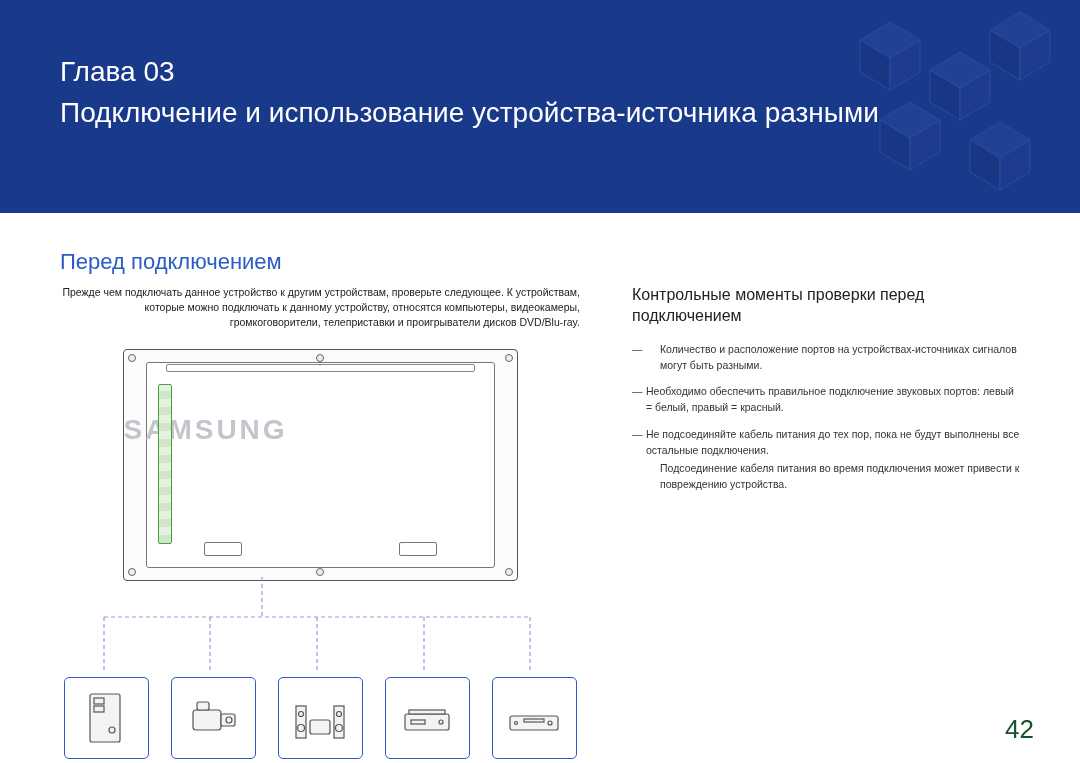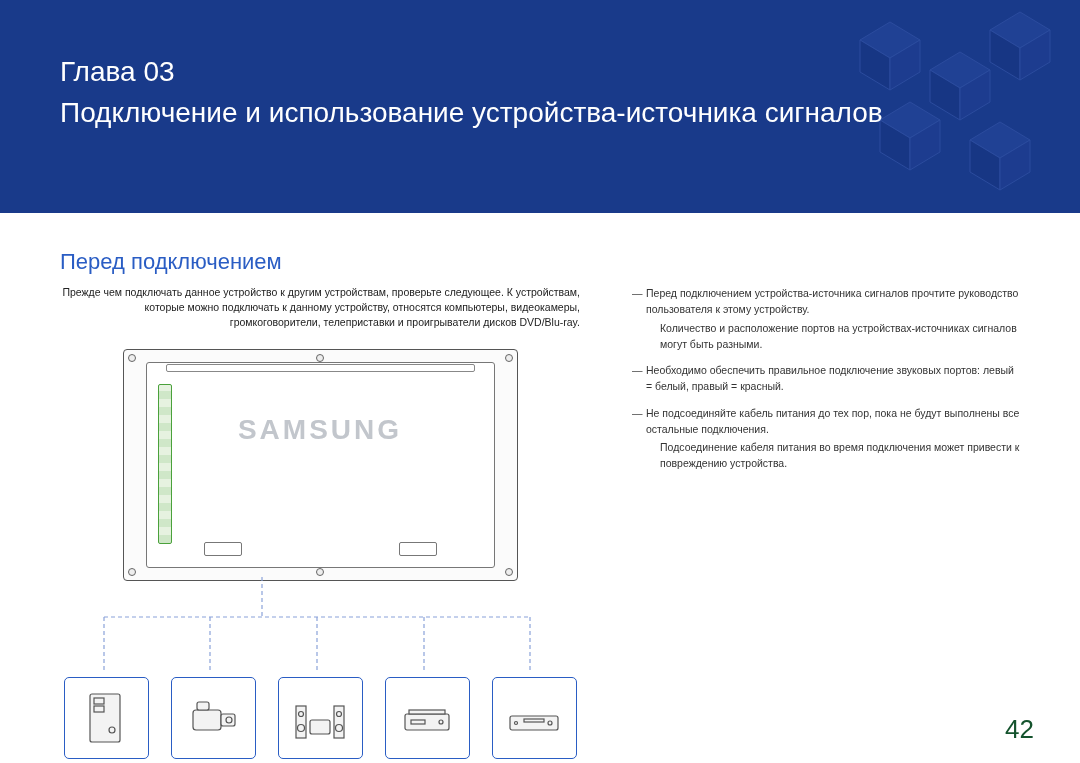--- a/index.html
+++ b/index.html
@@ -16,21 +16,21 @@
   .subheading { font-size: 16px; font-weight: 400; color: #222; margin-bottom: 14px; line-height: 1.3; }
   .checklist { font-size: 10.5px; color: #333; line-height: 1.55; }
   .checklist .item { margin-bottom: 10px; padding-left: 14px; position: relative; }
   .checklist .item::before { content: "―"; position: absolute; left: 0; top: 0; color: #444; }
   .checklist .sub { padding-left: 14px; margin-top: 2px; }
   .diagram { display: flex; flex-direction: column; align-items: center; }
   .panel { width: 395px; height: 232px; border: 1.5px solid #555; border-radius: 4px; position: relative; background: #fbfbfb; }
   .panel .inner { position: absolute; top: 12px; left: 22px; right: 22px; bottom: 12px; border: 1px solid #777; border-radius: 3px; background: #fff; }
   .panel .screw { position: absolute; width: 8px; height: 8px; border: 1px solid #666; border-radius: 50%; background: #eee; }
   .panel .top-bar { position: absolute; top: 14px; left: 42px; right: 42px; height: 8px; border: 1px solid #888; border-radius: 2px; }
-  .panel .brand { position: absolute; top: 64px; left: 0; right: 0; text-align: center; font-size: 28px; font-weight: 700; letter-spacing: 3px; color: #c2c6cc; font-family: Arial, sans-serif; }
+  .panel .brand { position: absolute; top: 64px; left: 0; right: 0; font-size: 28px; font-weight: 700; letter-spacing: 3px; color: #c2c6cc; font-family: Arial, sans-serif; }
   .panel .port-strip { position: absolute; left: 34px; top: 34px; width: 14px; height: 160px; border: 1.5px solid #4aa13b; border-radius: 2px; background: repeating-linear-gradient(0deg,#cfe7c8 0 8px,#e6f2e0 8px 16px); }
   .panel .hinge { position: absolute; width: 38px; height: 14px; border: 1px solid #777; border-radius: 2px; }
   .tree { width: 520px; height: 100px; position: relative; margin-top: -4px; }
   .tree svg { width: 100%; height: 100%; }
   .devices { display: flex; gap: 22px; justify-content: center; }
   .dev { width: 85px; height: 82px; border: 1.5px solid #2a5dc4; border-radius: 5px; display: flex; align-items: center; justify-content: center; background: #fff; }
   .dev svg { width: 60px; height: 56px; }
   .page-num { position: absolute; right: 46px; bottom: 18px; font-size: 26px; color: #14532d; font-weight: 300; }
 </style>
 </head>
@@ -51,21 +51,21 @@
       <path d="M60 120 l30 -18 l30 18 l-30 18 z"></path>
         <path d="M60 120 l0 32 l30 18 l0 -32 z" fill="#16307a"></path>
         <path d="M120 120 l0 32 l-30 18 l0 -32 z" fill="#254299"></path>
       <path d="M150 140 l30 -18 l30 18 l-30 18 z"></path>
         <path d="M150 140 l0 32 l30 18 l0 -32 z" fill="#16307a"></path>
         <path d="M210 140 l0 32 l-30 18 l0 -32 z" fill="#254299"></path>
     </g>
   </svg>
   <h1>
     <span class="chap">Глава 03</span>
-    <span>Подключение и использование устройства-источника сигналов</span>
+    <span>Подключение и использование устройства-источника разными</span>
   </h1>
 </div>
 
 <div class="content">
   <div class="left">
     <div class="section-title">Перед подключением</div>
     <p class="intro">Прежде чем подключать данное устройство к другим устройствам, проверьте следующее. К устройствам, которые можно подключать к данному устройству, относятся компьютеры, видеокамеры, громкоговорители, телеприставки и проигрыватели дисков DVD/Blu-ray.</p>
 
     <div class="diagram">
       <div class="panel">
@@ -150,23 +150,23 @@
                 <circle cx="12" cy="33" r="1.5"></circle>
               </g>
             </svg>
         </div>
       </div>
     </div>
   </div>
 
   <div class="right">
     <div style="height:36px"></div>
+    <div class="subheading">Контрольные моменты проверки перед подключением</div>
     <div class="checklist">
       <div class="item">
-        <span>Перед подключением устройства-источника сигналов прочтите руководство пользователя к этому устройству.</span>
         <div class="sub">Количество и расположение портов на устройствах-источниках сигналов могут быть разными.</div>
       </div>
       <div class="item">
         <span>Необходимо обеспечить правильное подключение звуковых портов: левый = белый, правый = красный.</span>
       </div>
       <div class="item">
         <span>Не подсоединяйте кабель питания до тех пор, пока не будут выполнены все остальные подключения.</span>
         <div class="sub">Подсоединение кабеля питания во время подключения может привести к повреждению устройства.</div>
       </div>
     </div>

